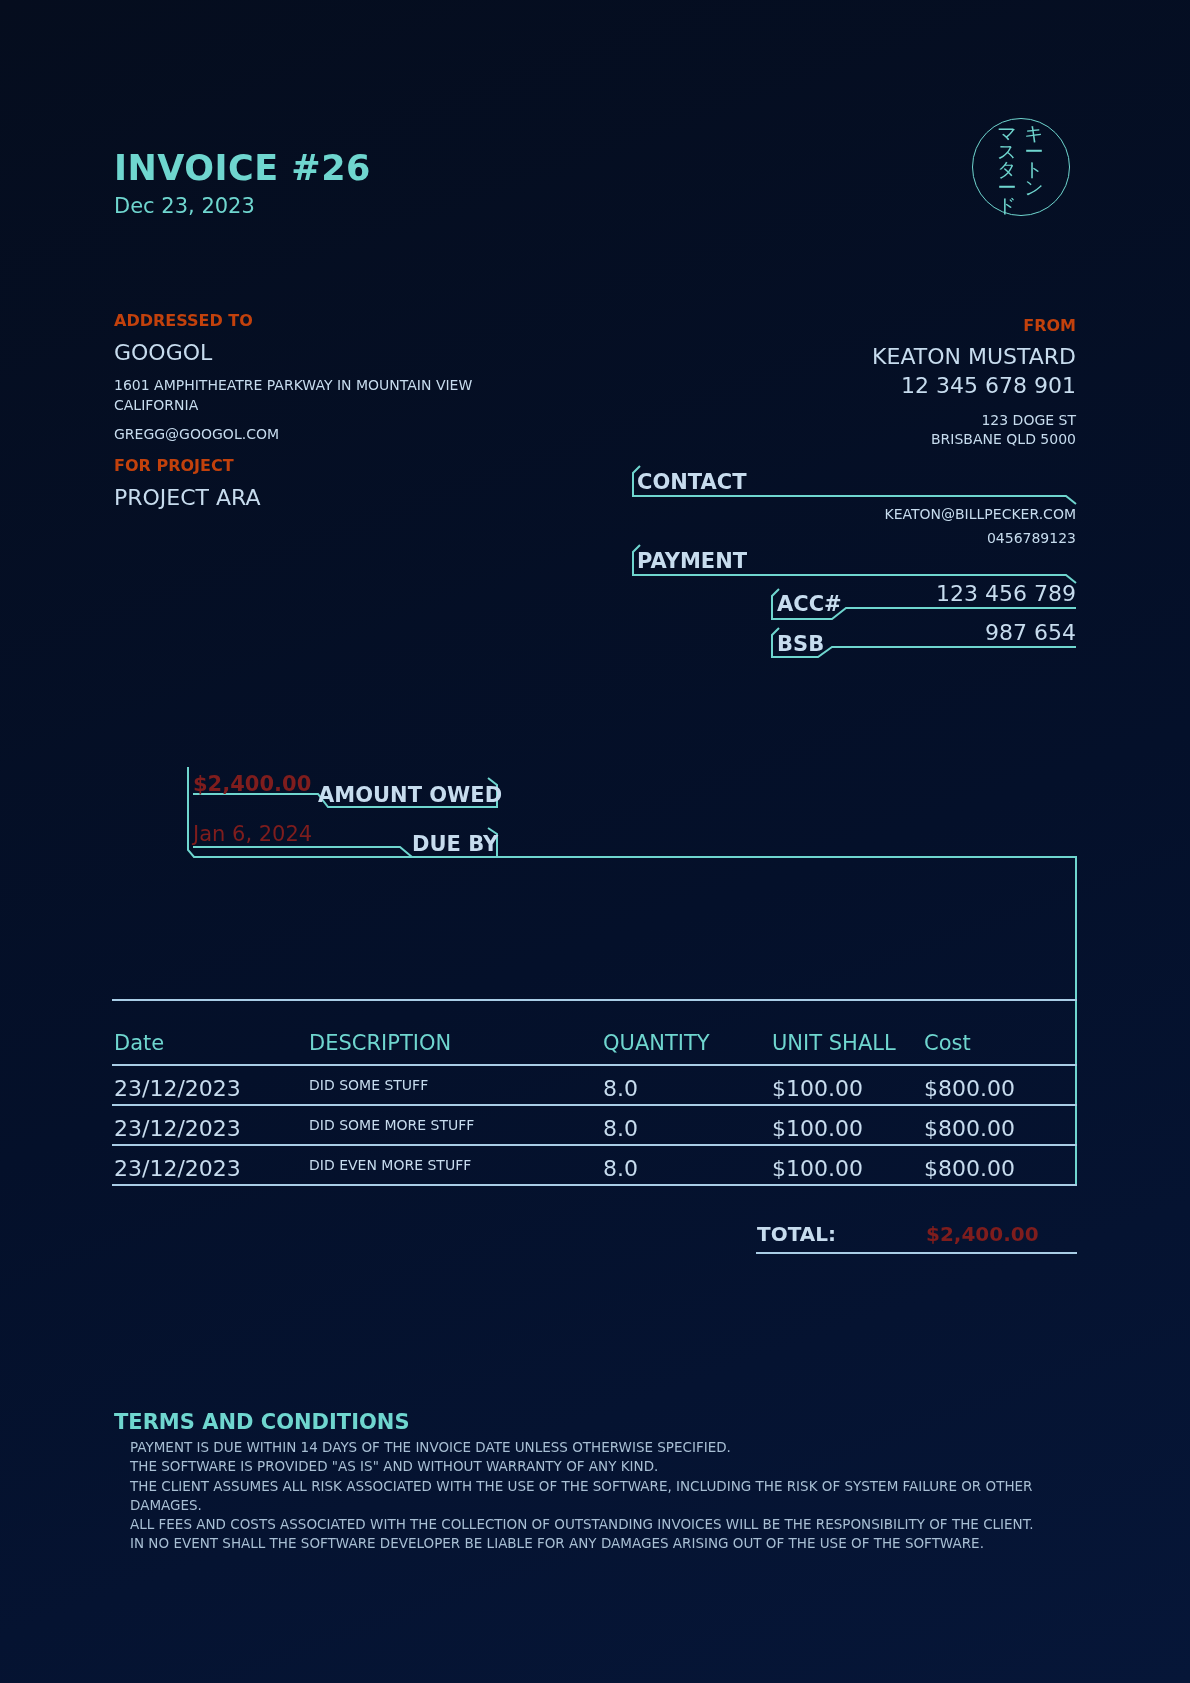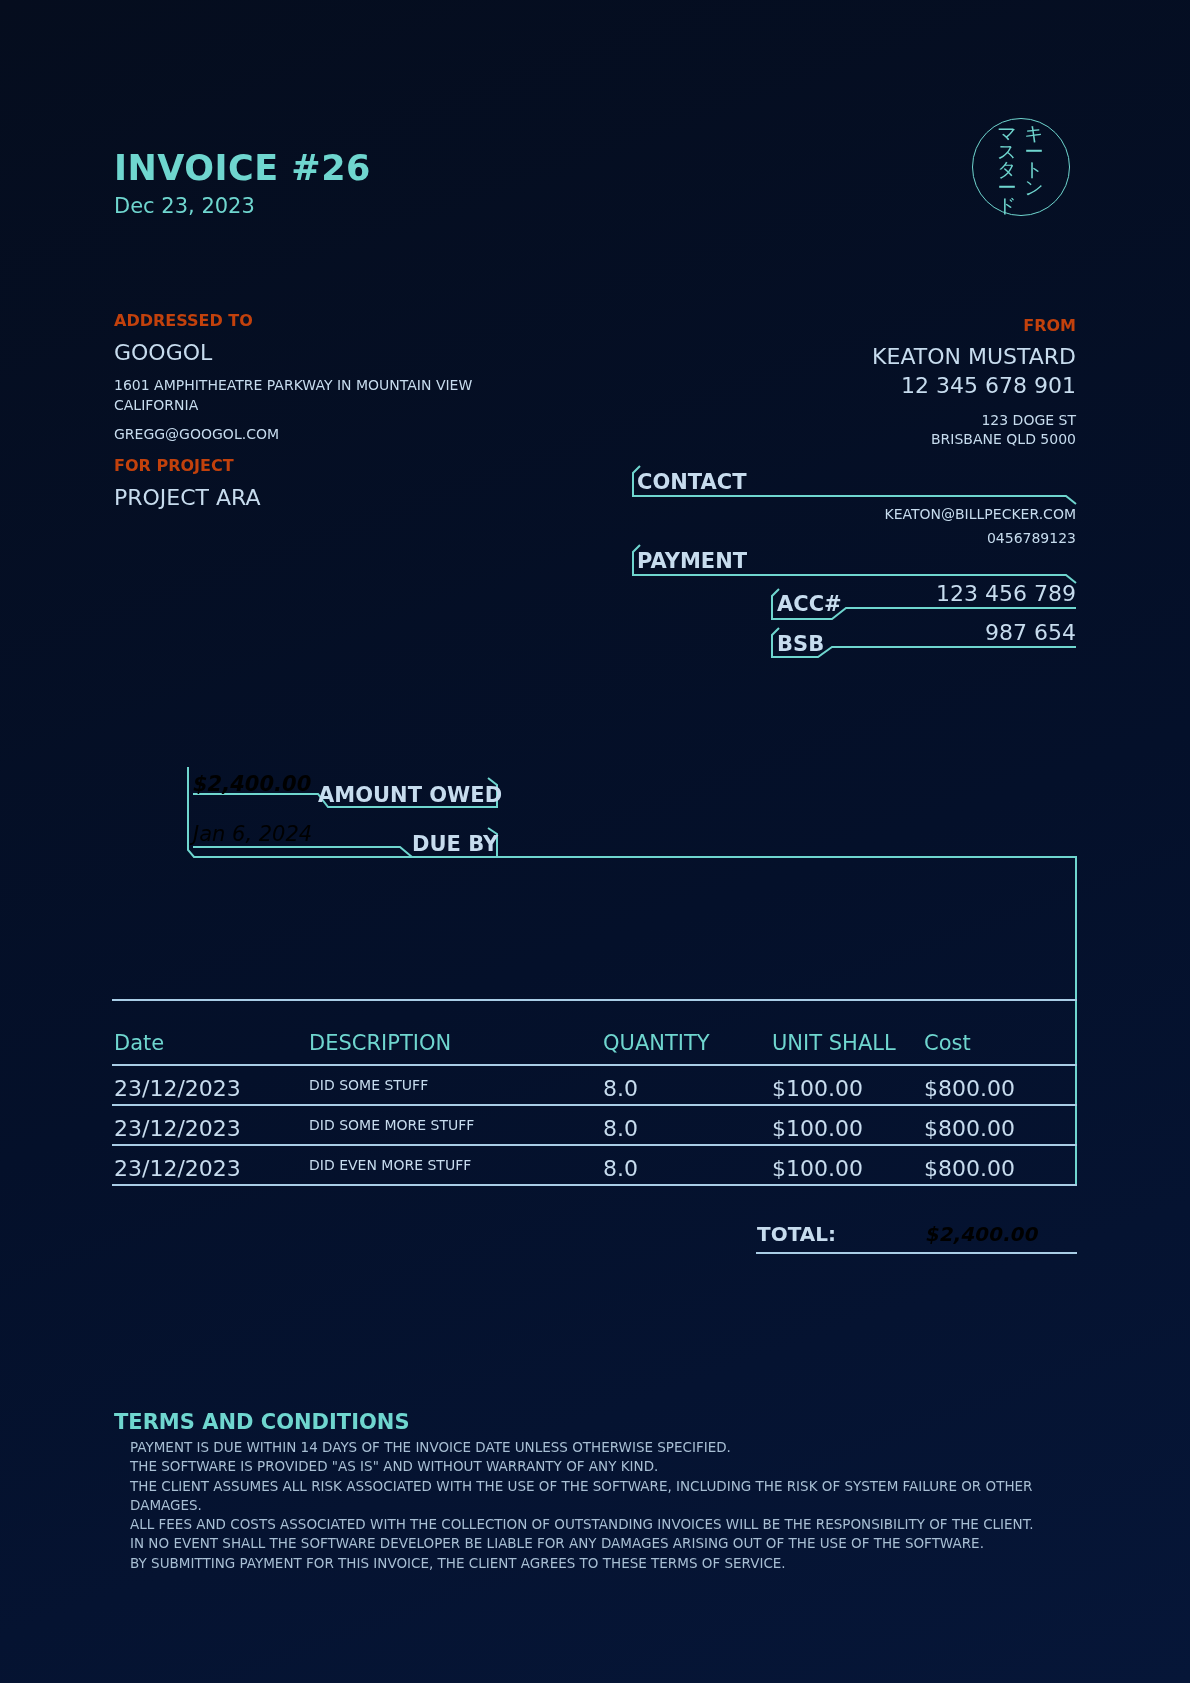--- a/index.html
+++ b/index.html
@@ -4,21 +4,21 @@
 <style>
   html, body { margin:0; padding:0; }
   body {
     width:1190px; height:1683px; overflow:hidden;
     background: linear-gradient(160deg, #050d1e 0%, #04102a 55%, #061638 100%);
     font-family: "DejaVu Sans", sans-serif;
     color:#c5d8ea;
     position:relative;
   }
   .abs { position:absolute; }
-  .teal { color:#000000;font-style:italic; }
+  .teal { color:#7f1d1d; }
   .pale { color:#c7dcee; }
   .h-bold { font-weight:bold; }
 
   #title { left:114px; top:148px; font-size:35px; color:#6fd6cf; letter-spacing:0.5px; }
   #date { left:114px; top:194px; font-size:21px; color:#6fd6cf; }
 
   #logo { left:972px; top:118px; width:98px; height:98px; border:1.5px solid #6fd6cf; border-radius:50%; box-sizing:border-box; }
   #logo .col { position:absolute; top:5px; font-size:19px; line-height:18px; color:#6fd6cf; width:22px; text-align:center; }
 
   .label { font-weight:bold; font-size:16px; color:#c2410c; }
@@ -148,14 +148,13 @@
 <div class="abs pale h-bold" style="left:757px; top:1222px; font-size:20px;">TOTAL:</div>
 <div class="abs teal h-bold" style="left:926px; top:1222px; font-size:20px;">$2,400.00</div>
 
 <div id="terms-title" class="abs">TERMS AND CONDITIONS</div>
 <div id="terms" class="abs">
   <div>PAYMENT IS DUE WITHIN 14 DAYS OF THE INVOICE DATE UNLESS OTHERWISE SPECIFIED.</div>
   <div>THE SOFTWARE IS PROVIDED "AS IS" AND WITHOUT WARRANTY OF ANY KIND.</div>
   <div>THE CLIENT ASSUMES ALL RISK ASSOCIATED WITH THE USE OF THE SOFTWARE, INCLUDING THE RISK OF SYSTEM FAILURE OR OTHER DAMAGES.</div>
   <div>ALL FEES AND COSTS ASSOCIATED WITH THE COLLECTION OF OUTSTANDING INVOICES WILL BE THE RESPONSIBILITY OF THE CLIENT.</div>
   <div>IN NO EVENT SHALL THE SOFTWARE DEVELOPER BE LIABLE FOR ANY DAMAGES ARISING OUT OF THE USE OF THE SOFTWARE.</div>
-  <div>BY SUBMITTING PAYMENT FOR THIS INVOICE, THE CLIENT AGREES TO THESE TERMS OF SERVICE.</div>
 </div>
 
 </body></html>

